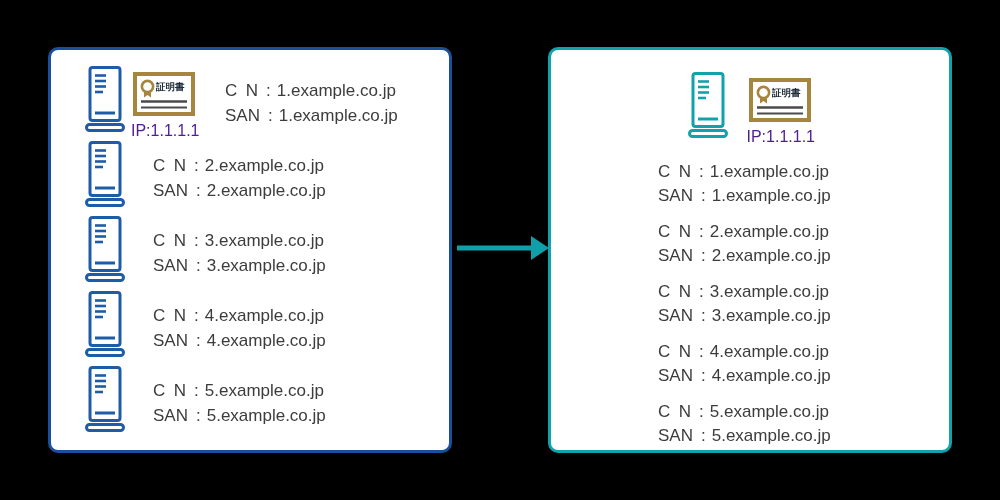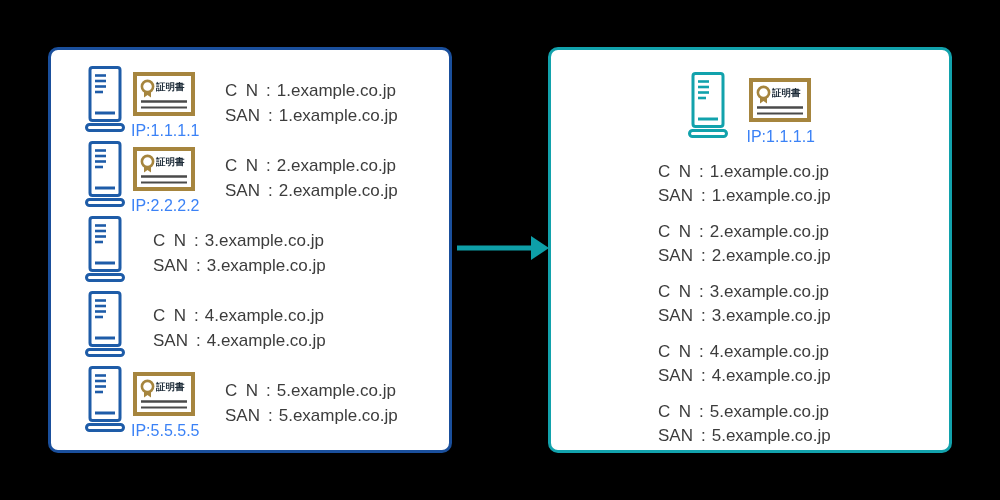--- a/index.html
+++ b/index.html
@@ -24,21 +24,21 @@
 
   .row { display: flex; height: 75px; align-items: flex-start; }
 
   .server-icon { width: 40px; height: 66px; flex: none; margin-top: 2px; }
   .blue { color: #1E5CA8; }
   .teal { color: #12A2AC; }
 
   .cert-col { margin-left: 6px; width: 66px; flex: none; text-align: center; }
   .cert-icon { width: 62px; height: 44px; margin-top: 8px; display: inline-block; }
   .ip {
-    font-size: 16px; color: #3b82f6; margin-top: 2px;
+    font-size: 16px; color: #4c1d95; margin-top: 2px;
     white-space: nowrap; text-align: center;
   }
 
   .cn-san { margin-left: 28px; margin-top: 14px; font-size: 17px; color: #3C3C3C; }
   .line { line-height: 25px; white-space: nowrap; }
   .lbl   { display: inline-block; min-width: 32px; }
   .colon { display: inline-block; margin: 0 6px 0 8px; }
 
   .right-header { display: flex; gap: 13px; align-items: flex-start; }
   .right-list {
@@ -95,26 +95,20 @@
     <div class="cn-san">
       <div class="line"><span class="lbl">C N</span><span class="colon">:</span><span>1.example.co.jp</span></div>
       <div class="line"><span class="lbl">SAN</span><span class="colon">:</span><span>1.example.co.jp</span></div>
     </div>
   </div>
 
   <div class="row">
     <svg class="server-icon blue">
         <use href="#sym-server"></use>
       </svg>
-    <div class="cert-col">
-      <svg class="cert-icon">
-          <use href="#sym-cert"></use>
-        </svg>
-      <div class="ip">IP:2.2.2.2</div>
-    </div>
     <div class="cn-san">
       <div class="line"><span class="lbl">C N</span><span class="colon">:</span><span>2.example.co.jp</span></div>
       <div class="line"><span class="lbl">SAN</span><span class="colon">:</span><span>2.example.co.jp</span></div>
     </div>
   </div>
 
   <div class="row">
     <svg class="server-icon blue">
         <use href="#sym-server"></use>
       </svg>
@@ -131,26 +125,20 @@
     <div class="cn-san">
       <div class="line"><span class="lbl">C N</span><span class="colon">:</span><span>4.example.co.jp</span></div>
       <div class="line"><span class="lbl">SAN</span><span class="colon">:</span><span>4.example.co.jp</span></div>
     </div>
   </div>
 
   <div class="row">
     <svg class="server-icon blue">
         <use href="#sym-server"></use>
       </svg>
-    <div class="cert-col">
-      <svg class="cert-icon">
-          <use href="#sym-cert"></use>
-        </svg>
-      <div class="ip">IP:5.5.5.5</div>
-    </div>
     <div class="cn-san">
       <div class="line"><span class="lbl">C N</span><span class="colon">:</span><span>5.example.co.jp</span></div>
       <div class="line"><span class="lbl">SAN</span><span class="colon">:</span><span>5.example.co.jp</span></div>
     </div>
   </div>
 
 </div>
 
 <svg class="arrow" viewBox="0 0 96 38">
   <line x1="3" y1="19" x2="79" y2="19" stroke="#0E9FA8" stroke-width="5"></line>

